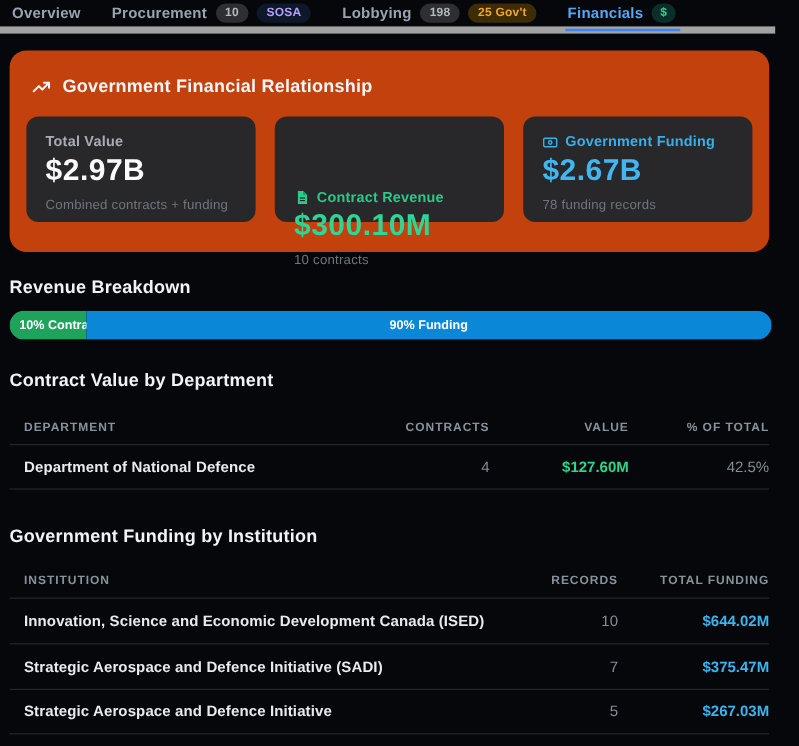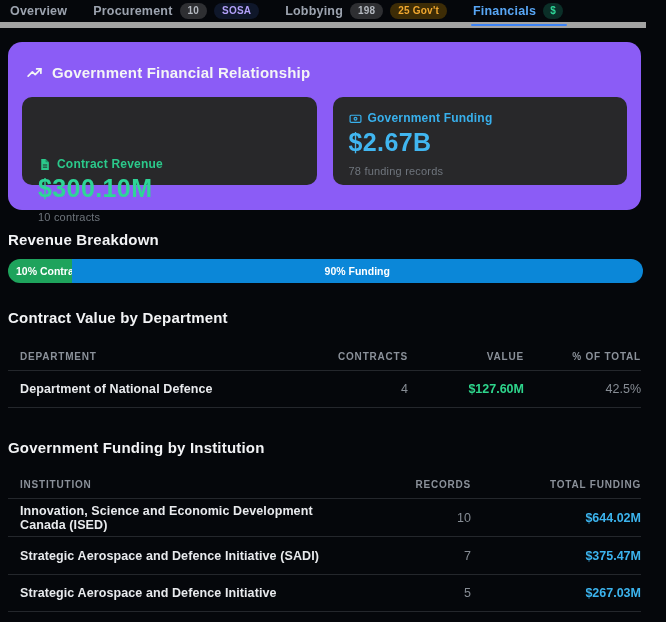--- a/index.html
+++ b/index.html
@@ -34,21 +34,21 @@
     padding:3px 8px; border-radius:9px; letter-spacing:.2px;
   }
   .pill-gray   { background:#2e2f32; color:#b3b8bf; }
   .pill-purple { background:#0f172a; color:#b2a0f8; }
   .pill-amber  { background:#3d2c06; color:#f0a72f; }
   .pill-dollar { background:#0b2f28; color:#2ed597; padding:3px 7px; }
 
   
   .fin-card {
     position:absolute; left:8px; top:42px; width:633px; height:168px;
-    background:#8b5cf6; border-radius:14px;
+    background:#c2410c; border-radius:14px;
   }
   .fin-card-header {
     display:flex; align-items:center; gap:9px;
     padding:22px 0 0 18px;
   }
   .fin-card-title { color:#f4f5f6; font-size:15px; font-weight:800; letter-spacing:.2px; }
   .trend-icon { width:17px; height:17px; display:block; }
 
   .stats-row {
     position:absolute; left:14px; right:14px; top:55px;
@@ -89,21 +89,21 @@
   }
   .rev-seg.contracts { background:#1ea35c; padding-left:8px; }
   .rev-seg.funding   { background:#0b87d8; justify-content:center; }
 
   
   .tbl { position:absolute; left:8px; width:633px; }
   .tbl-row {
     display:grid; align-items:center;
   }
   .tbl.contracts .tbl-row { grid-template-columns:1fr 118px 116px 117px; }
-  .tbl.funding   .tbl-row { grid-template-columns:1fr 108px 126px;gap:44px; }
+  .tbl.funding   .tbl-row { grid-template-columns:1fr 108px 126px; }
   .tbl-head .cell {
     font-size:10px; font-weight:bold; color:#8b919a; letter-spacing:.8px;
   }
   .tbl-head { height:28px; }
   .tbl-data { height:38px; border-top:1px solid #24272c; }
   .tbl-data:last-child { border-bottom:1px solid #24272c; }
   .cell { font-size:12.5px;padding-left:12px; }
   .cell.r { text-align:right; }
   .cell-main { color:#e8eaed; font-weight:bold; letter-spacing:.1px; }
   .cell-dim  { color:#878d95; }
@@ -136,20 +136,25 @@
 <div class="fin-card">
   <div class="fin-card-header">
     <svg class="trend-icon" viewBox="0 0 24 24" fill="none" stroke="#f4f5f6" stroke-width="2.4" stroke-linecap="round" stroke-linejoin="round">
       <polyline points="3,17 9,11 13,15 21,7"></polyline>
       <polyline points="15,7 21,7 21,13"></polyline>
     </svg>
     <span class="fin-card-title">Government Financial Relationship</span>
   </div>
 
   <div class="stats-row">
+    <div class="stat-card">
+      <div class="stat-label">Total Value</div>
+      <div class="stat-value">$2.97B</div>
+      <div class="stat-sub">Combined contracts + funding</div>
+    </div>
 
     <div class="stat-card">
       <div class="stat-label green">
         <svg class="mini-icon" viewBox="0 0 24 24" fill="#2bc98b">
           <path d="M6 2h8l6 6v14H6z"></path>
           <path d="M14 2l6 6h-6z" fill="#1d9468"></path>
           <rect x="9" y="12" width="8" height="1.8" fill="#28282a"></rect>
           <rect x="9" y="16" width="8" height="1.8" fill="#28282a"></rect>
         </svg>
         <span>Contract Revenue</span>

